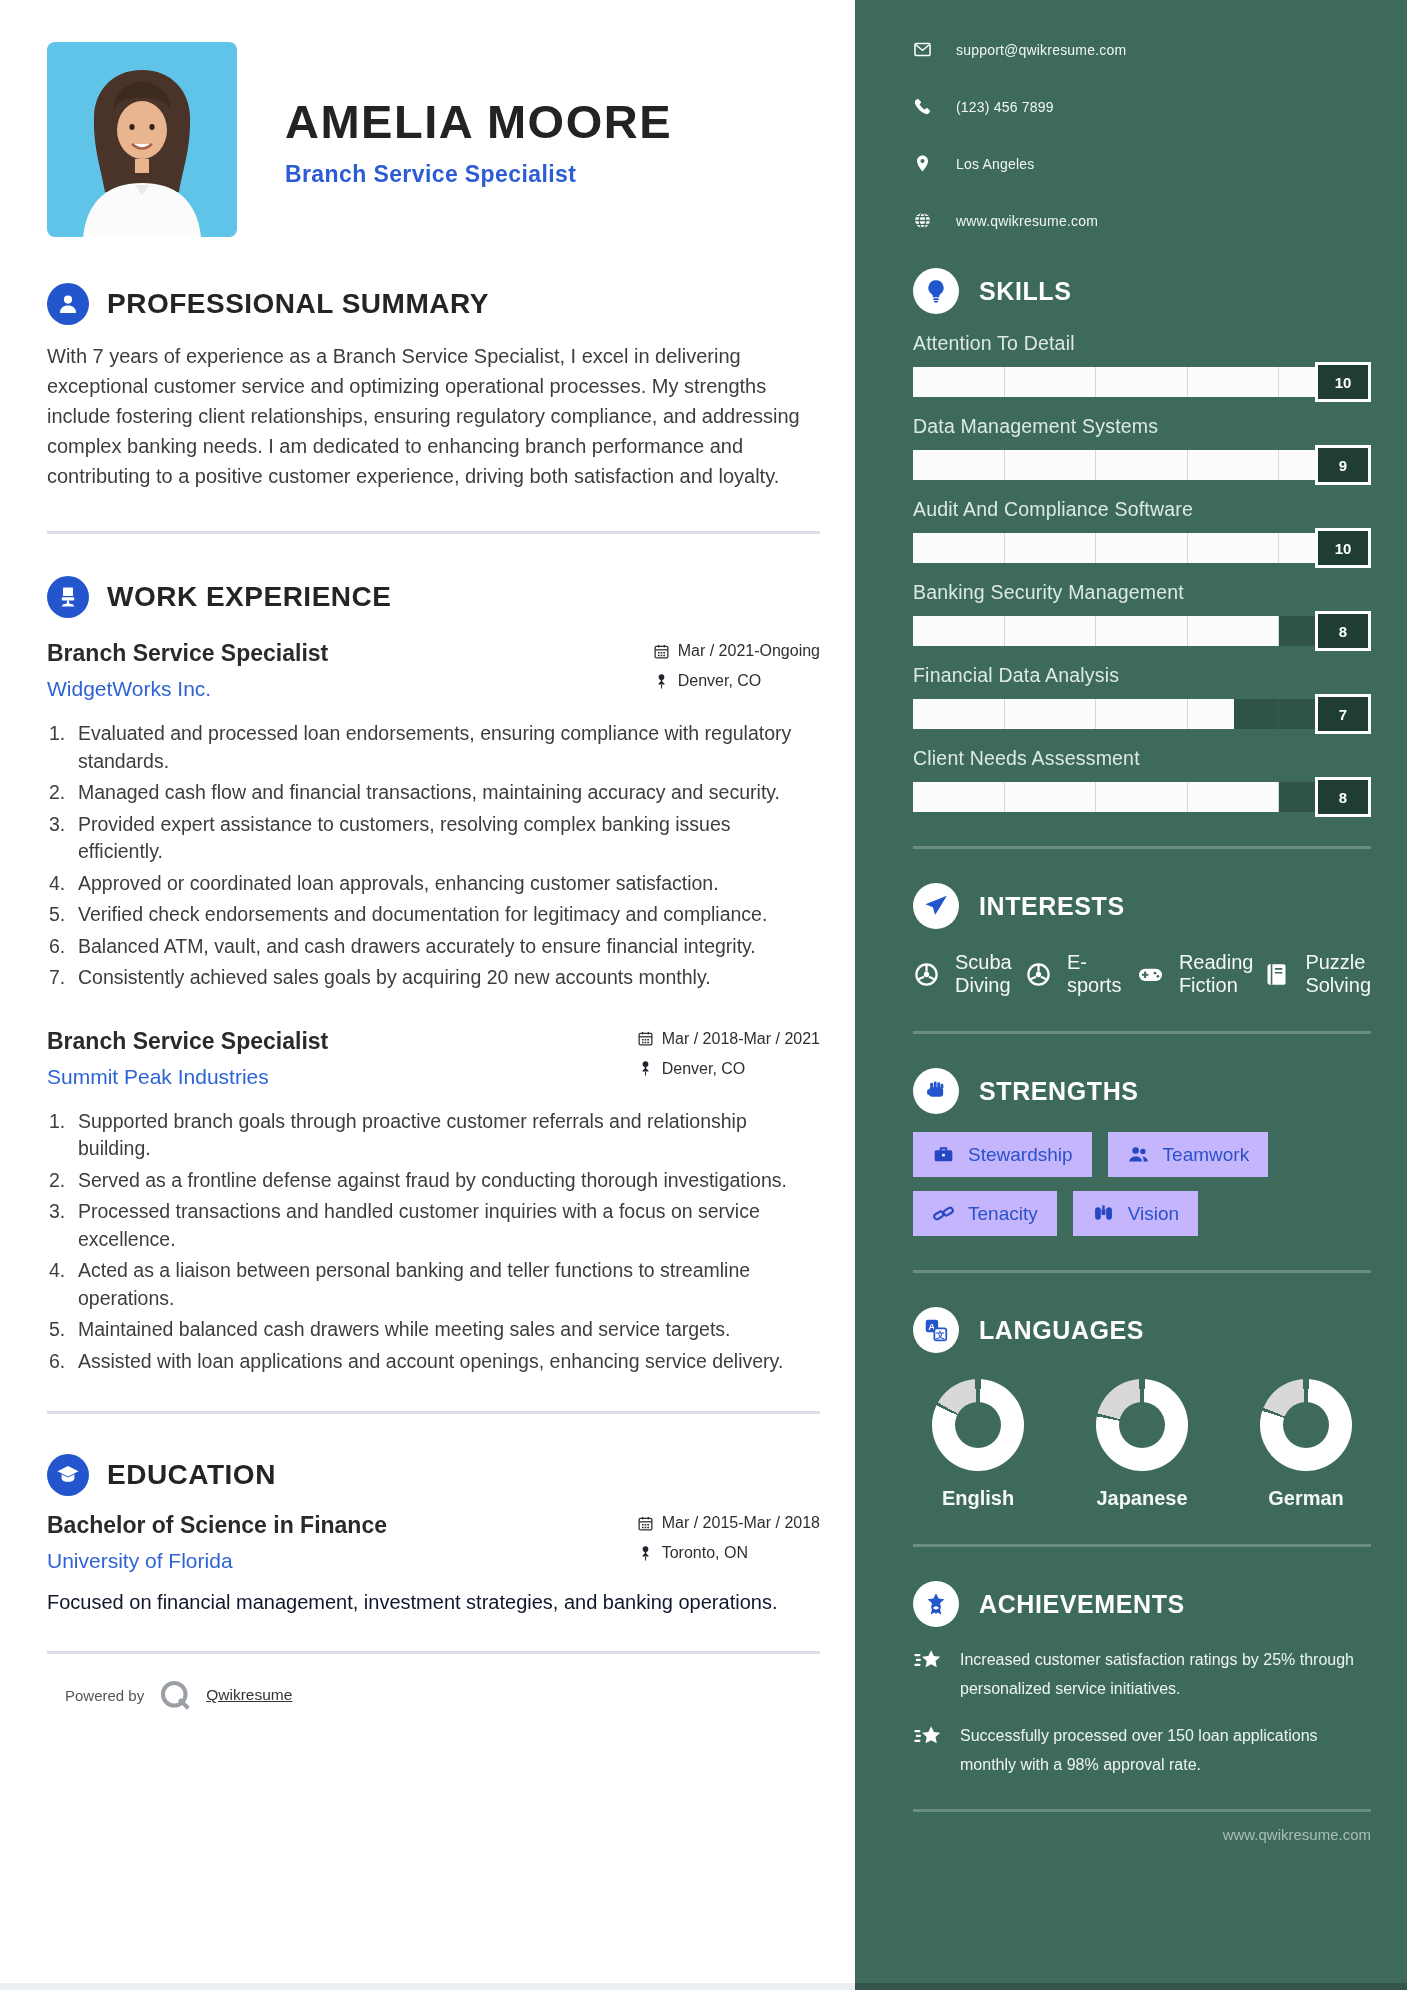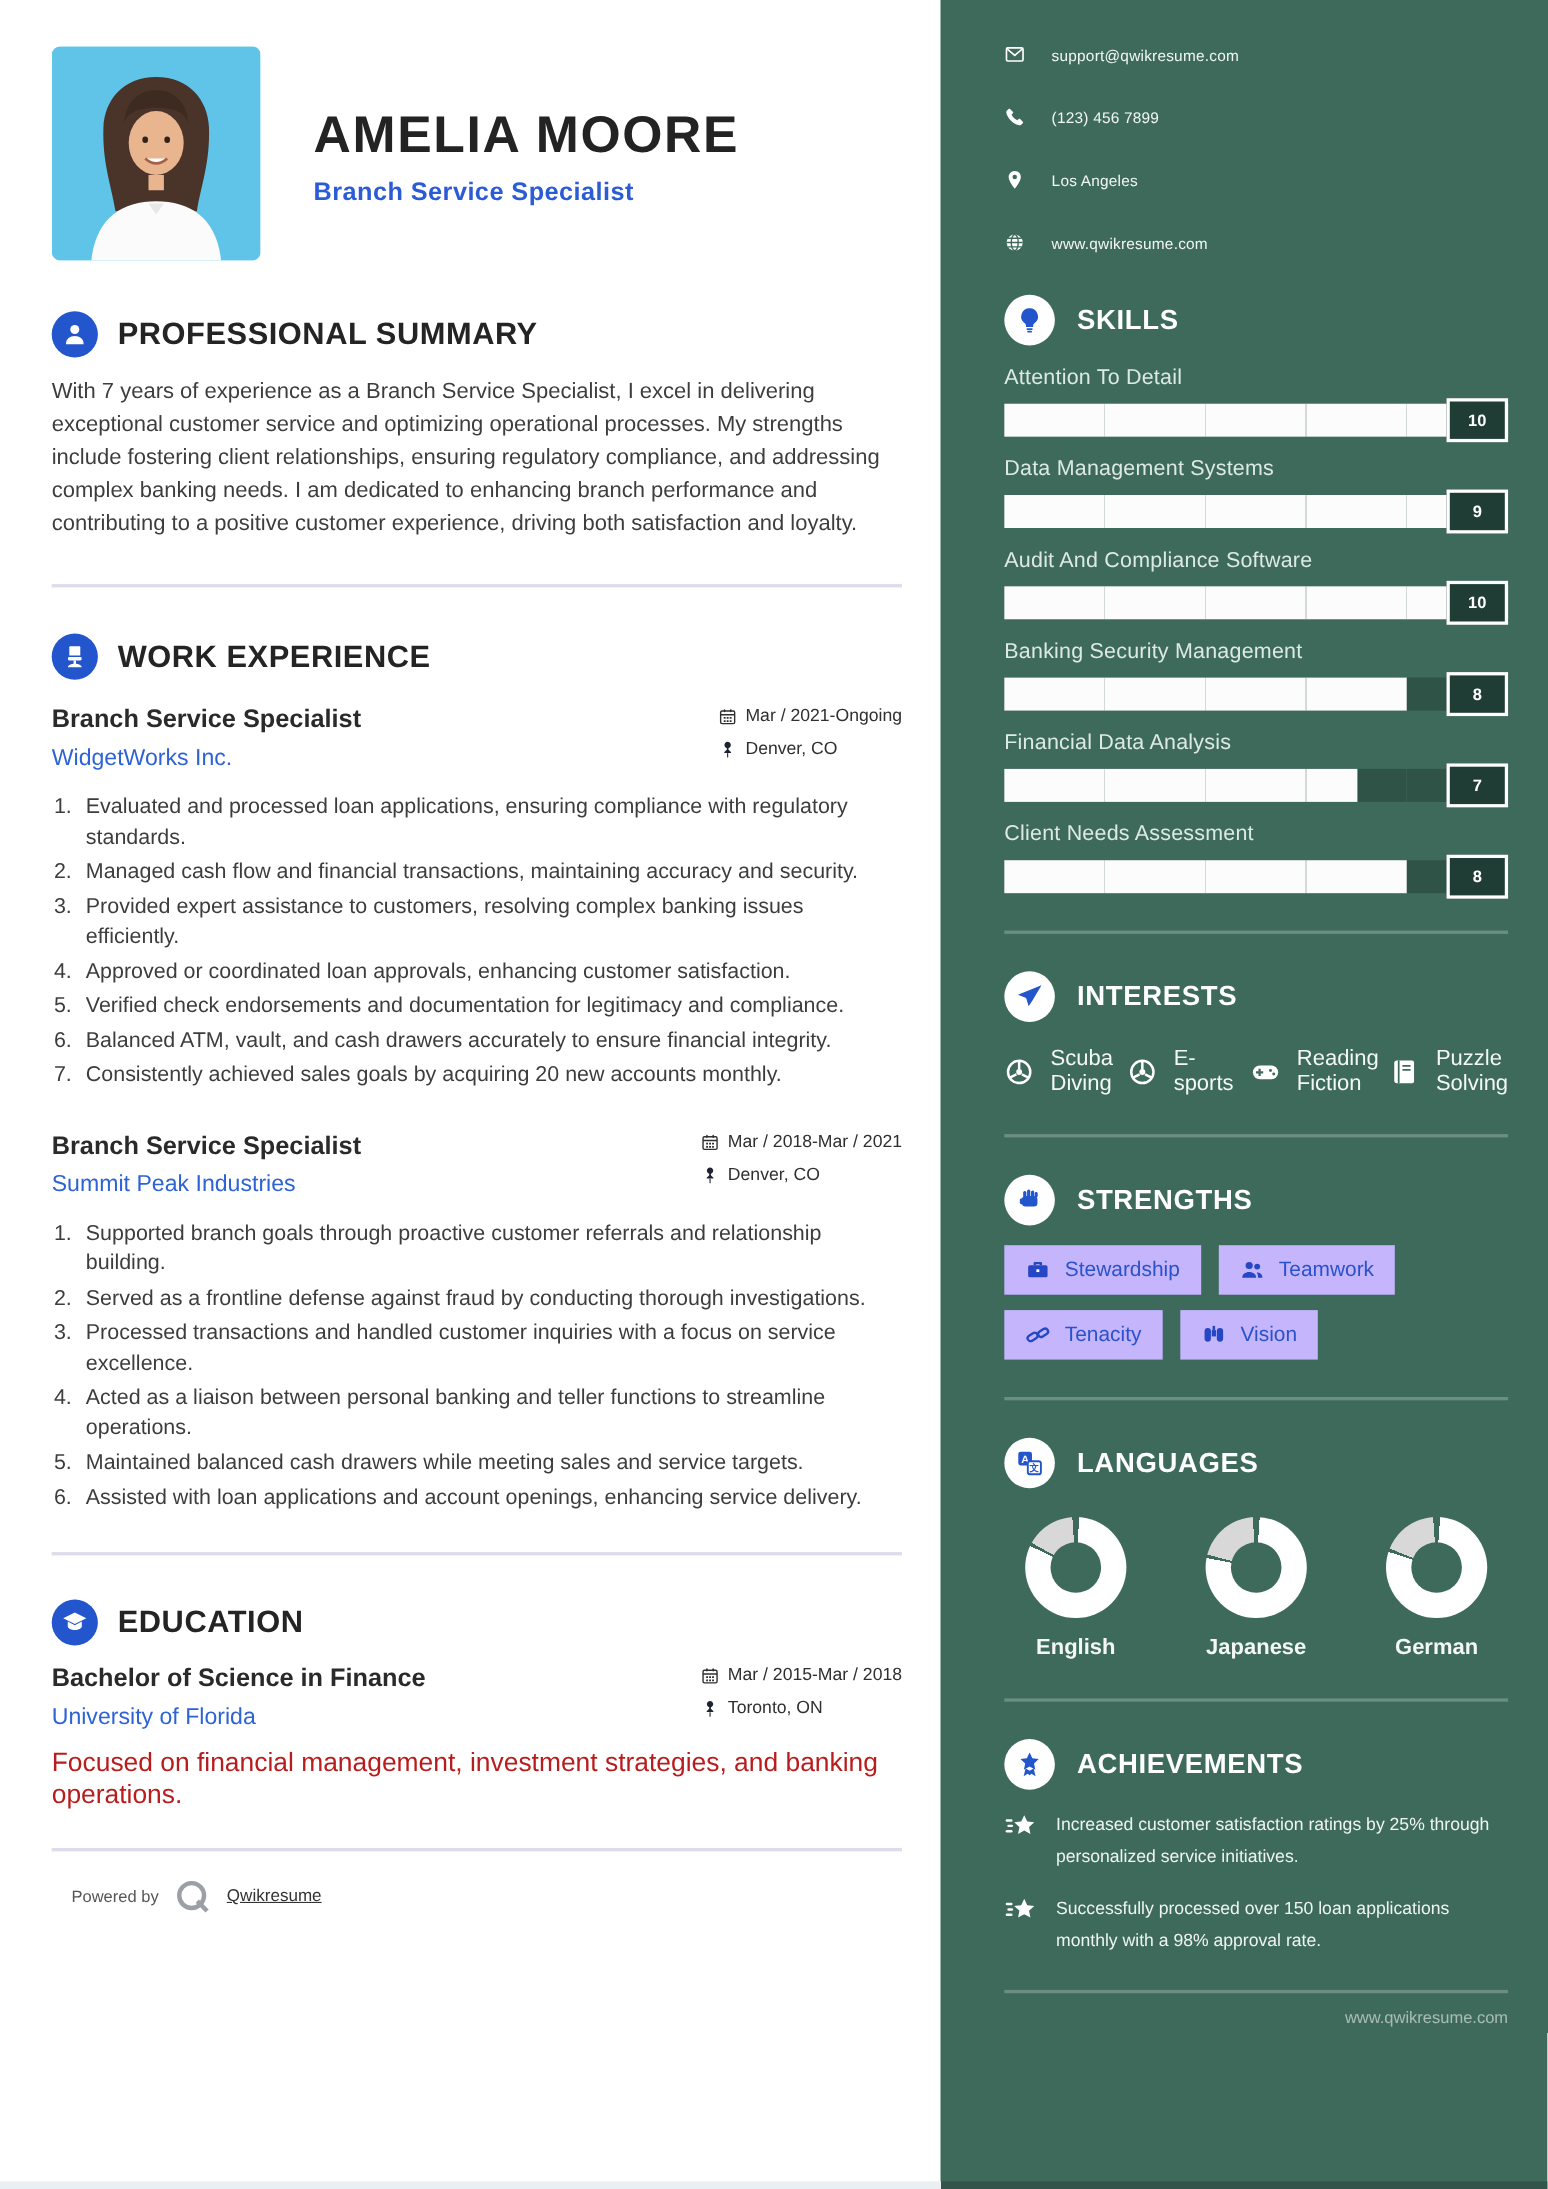--- a/index.html
+++ b/index.html
@@ -39,21 +39,21 @@
   .job-title{font-size:23px;font-weight:700;color:#2a2a2a;}
   .job-company{font-size:21px;font-weight:500;color:var(--link);margin-top:10px;cursor:pointer;}
   .job-meta{text-align:right;flex:0 0 auto;padding-top:2px;}
   .meta-row{display:flex;align-items:center;gap:8px;font-size:16px;color:#2f2f2f;margin-bottom:12px;}
   .meta-row svg{width:17px;height:17px;}
   .bullets{margin-top:18px;list-style:none;counter-reset:n;}
   .bullets li{counter-increment:n;position:relative;padding-left:31px;font-size:19.5px;line-height:27.5px;color:#3d3d3d;margin-bottom:4px;}
   .bullets li::before{content:counter(n) ".";position:absolute;left:2px;top:0;color:#3d3d3d;}
 
   .edu-sec{margin-top:40px;}
-  .edu-desc{margin-top:14px;font-size:24px;line-height:29px;color:#b91c1c;}
+  .edu-desc{margin-top:14px;font-size:20px;line-height:29px;color:#0f172a;}
 
   .powered{margin-top:24px;display:flex;align-items:center;gap:14px;padding-left:18px;}
   .powered-label{font-size:15px;color:#555;}
   .qlogo{width:34px;height:34px;}
   .brand{font-size:15.5px;color:#333;text-decoration:underline;cursor:pointer;}
 
   
   .right{flex:1;background:var(--green);padding:36px 36px 0 58px;color:#fff;}
   .contact{margin-top:4px;}
   .contact-row{display:flex;align-items:center;gap:24px;margin-bottom:38px;}
@@ -289,21 +289,21 @@
               </div>
             <div class="meta-row">
                 <svg viewBox="0 0 24 24" fill="#1d2430">
                   <use href="#i-pin"></use>
                 </svg>
                 <span>Denver, CO</span>
               </div>
           </div>
         </div>
         <ol class="bullets">
-          <li>Evaluated and processed loan applications, ensuring compliance with regulatory standards.</li>
+          <li>Evaluated and processed loan endorsements, ensuring compliance with regulatory standards.</li>
           <li>Managed cash flow and financial transactions, maintaining accuracy and security.</li>
           <li>Provided expert assistance to customers, resolving complex banking issues efficiently.</li>
           <li>Approved or coordinated loan approvals, enhancing customer satisfaction.</li>
           <li>Verified check endorsements and documentation for legitimacy and compliance.</li>
           <li>Balanced ATM, vault, and cash drawers accurately to ensure financial integrity.</li>
           <li>Consistently achieved sales goals by acquiring 20 new accounts monthly.</li>
         </ol>
       </div>
 
       <div class="job" style="margin-top:36px;">

